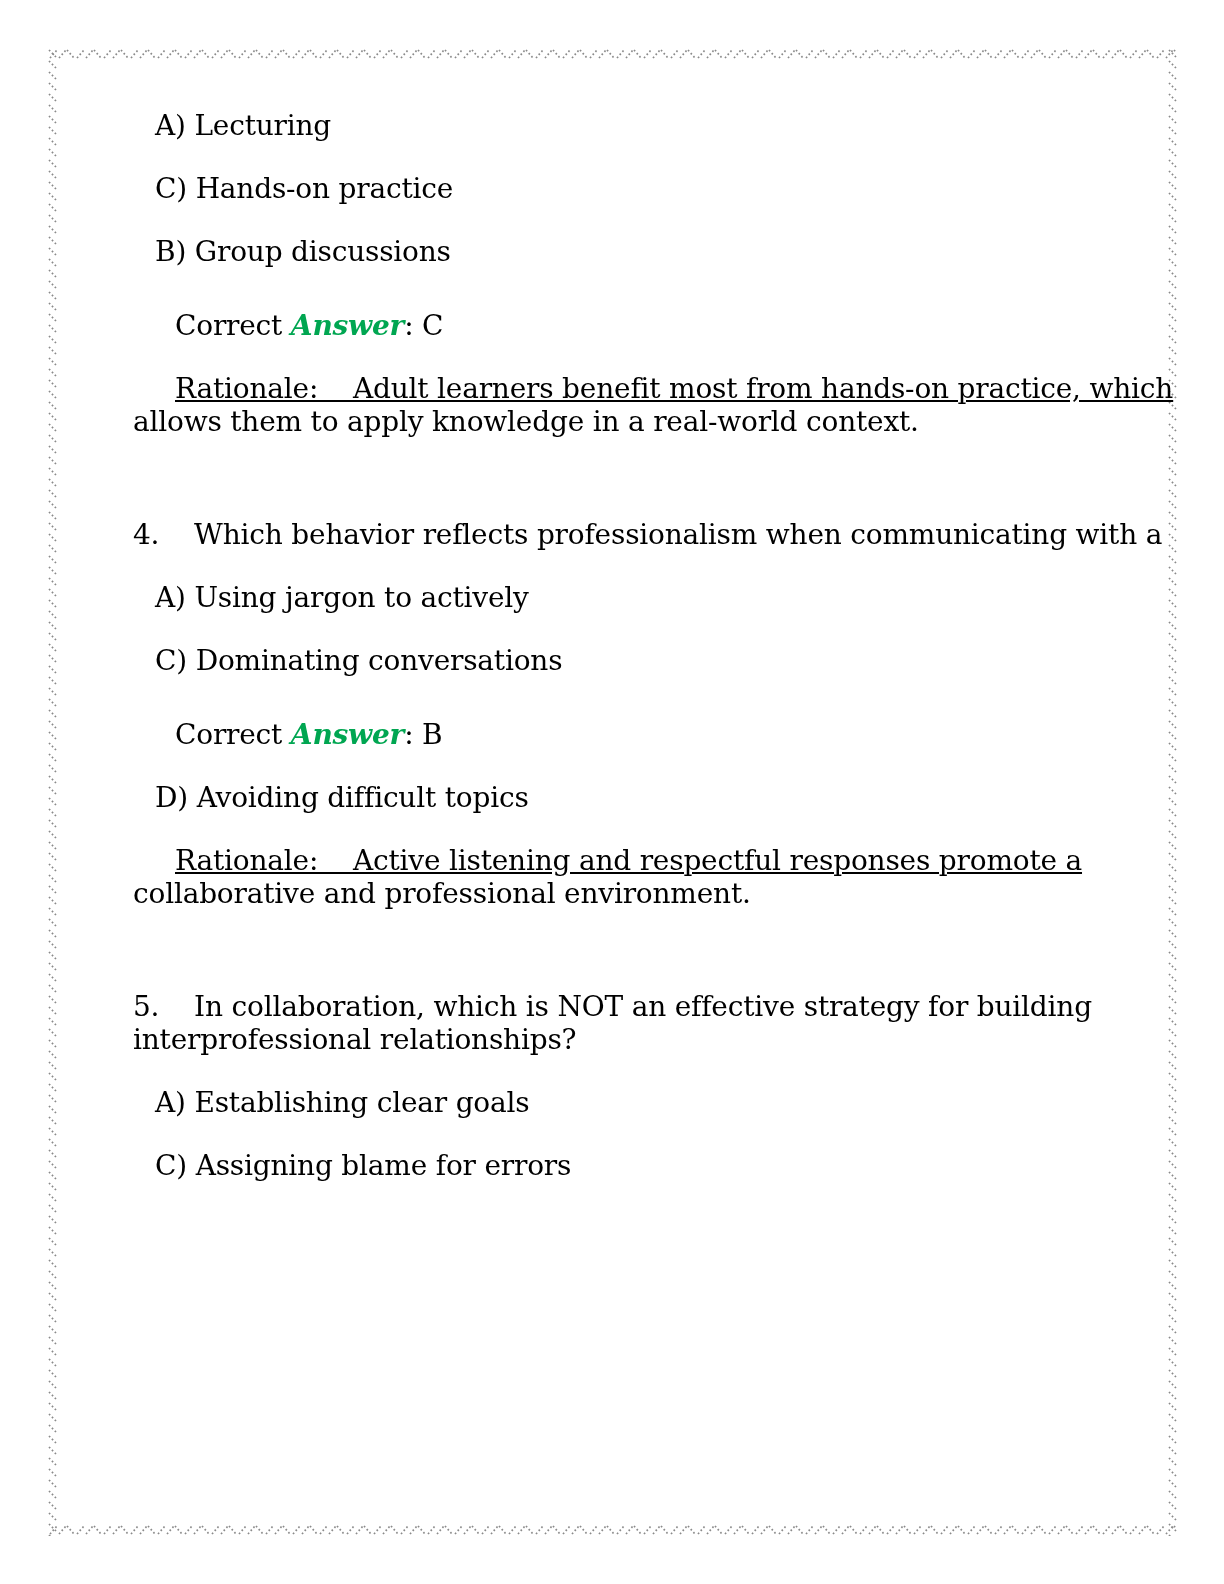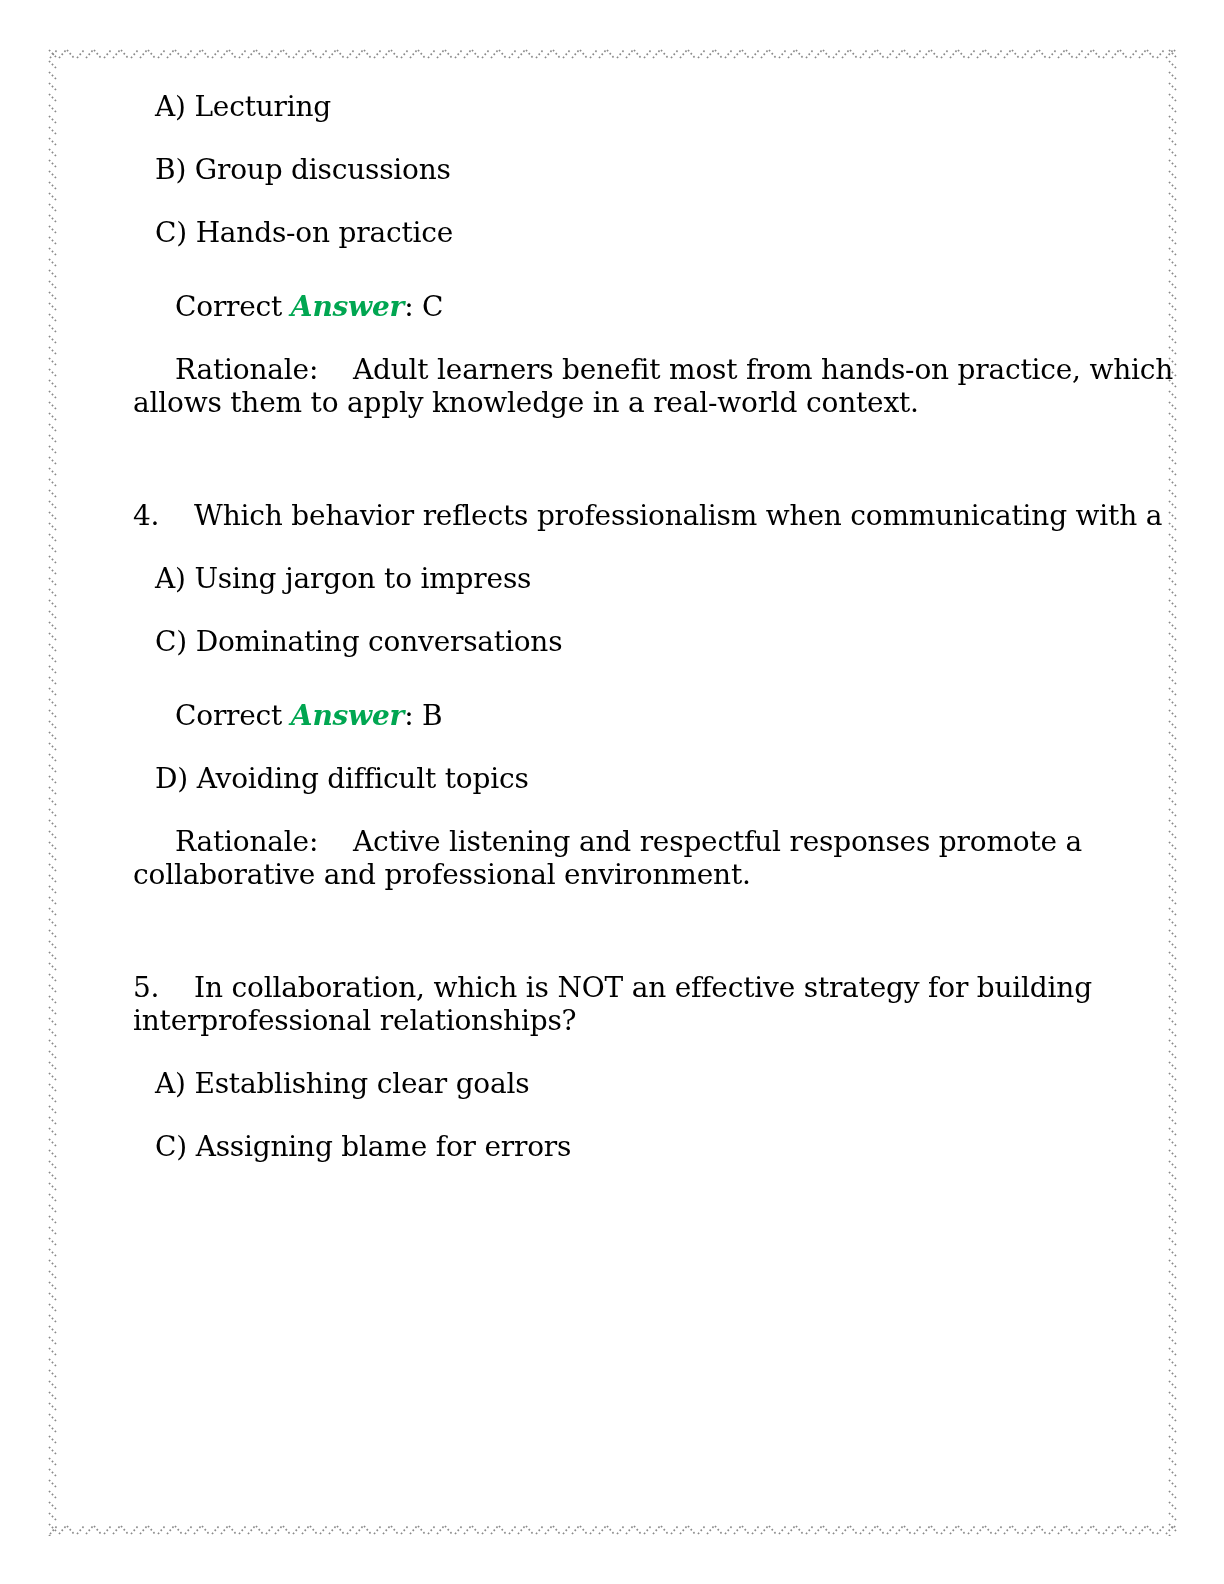--- a/index.html
+++ b/index.html
@@ -7,31 +7,31 @@
     position:relative;
     width:1224px; height:1584px;
     background:#ffffff;
     font-family:"DejaVu Serif", "Liberation Serif", serif;
     color:#000000;
     overflow:hidden;
   }
   .border-strip { position:absolute; display:block; }
   .content {
     position:absolute;
-    left:133px; top:90px;
+    left:133px; top:109px;
     width:1000px;
     font-size:28px;
     line-height:33px;
     letter-spacing:-0.2px;
   }
   .content div, .content p { white-space:nowrap; }
   .para { margin:0 0 30px 0; }
   .opt  { padding-left:22px; }
   .correct-line { padding-left:42px;margin-top:41px; }
-  .first-indent { padding-left:42px; }
+  .first-indent { padding-left:42px;text-decoration:underline; }
   .block + .block { margin-top:80px; }
   .answer-green {
     color:#00A651;
     font-weight:bold;
     font-style:italic;
   }
 </style>
 </head>
 <body>
 
@@ -58,34 +58,34 @@
   </svg>
 
   <svg class="border-strip" style="left:1166px; top:48px;" width="12" height="1488" aria-hidden="true">
     <rect width="100%" height="100%" fill="url(#stitch-v)"></rect>
   </svg>
 
   <div class="content">
 
     <section class="block">
       <p class="para opt">A) Lecturing</p>
+      <p class="para opt">C) Hands-on practice</p>
       <p class="para opt">B) Group discussions</p>
-      <p class="para opt">C) Hands-on practice</p>
       <p class="para correct-line"><span>Correct </span><span class="answer-green">Answer</span><span>: C</span></p>
       <div class="para">
         <div class="first-indent">Rationale:&nbsp;&nbsp;&nbsp; Adult learners benefit most from hands-on practice, which</div>
         <div>allows them to apply knowledge in a real-world context.</div>
       </div>
     </section>
 
     <section class="block">
       <div class="para">
         <div>4.&nbsp;&nbsp;&nbsp; Which behavior reflects professionalism when communicating with a</div>
       </div>
-      <p class="para opt">A) Using jargon to impress</p>
+      <p class="para opt">A) Using jargon to actively</p>
       <p class="para opt">C) Dominating conversations</p>
       <p class="para correct-line"><span>Correct </span><span class="answer-green">Answer</span><span>: B</span></p>
       <p class="para opt">D) Avoiding difficult topics</p>
       <div class="para">
         <div class="first-indent">Rationale:&nbsp;&nbsp;&nbsp; Active listening and respectful responses promote a</div>
         <div>collaborative and professional environment.</div>
       </div>
     </section>
 
     <section class="block">

